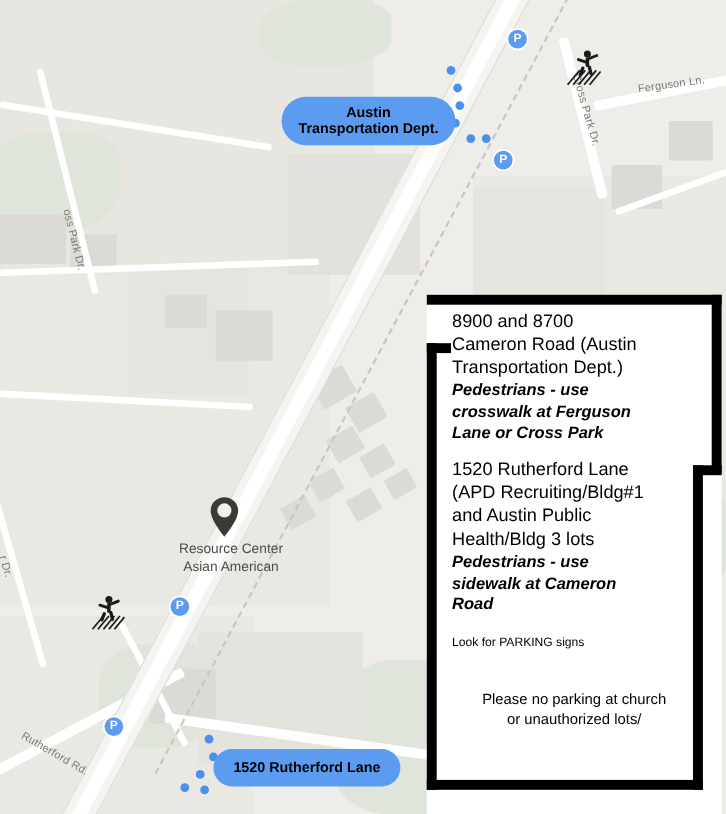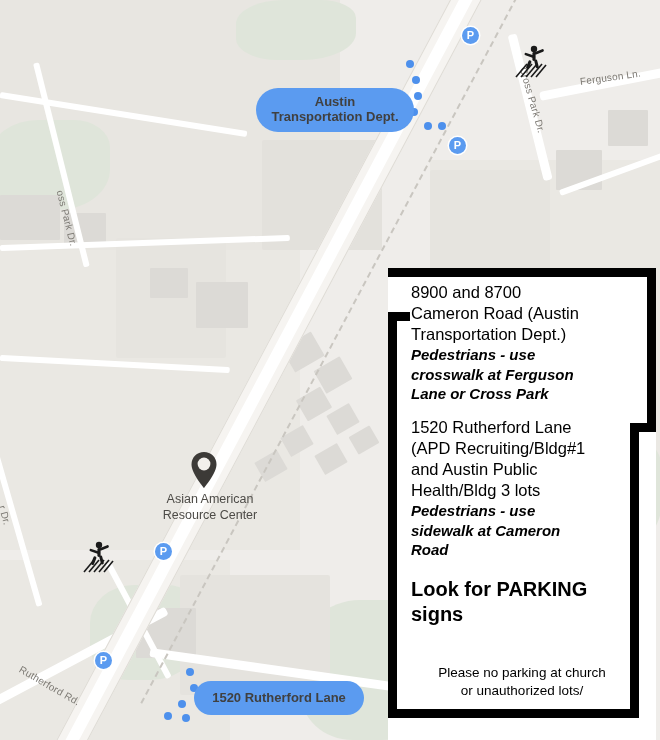--- a/index.html
+++ b/index.html
@@ -102,21 +102,21 @@
   .blue-dot {
     position: absolute;
     width: 8px;
     height: 8px;
     border-radius: 50%;
     background: #4d90ec;
   }
   .pill {
     position: absolute;
     background: #5b9bf0;
-    color: #404040;
+    color: #000000;
     border-radius: 22px;
     font-size: 13px;
     font-weight: bold;
     text-align: center;
     display: flex;
     align-items: center;
     justify-content: center;
     line-height: 1.15;
     padding: 6px 14px;
     box-sizing: border-box;
@@ -170,22 +170,22 @@
   }
   .ct-small {
     font-size: 10.5px;
     font-style: italic;
     font-weight: bold;
     line-height: 1.3;
     margin-top: 2px;
   }
   .ct-gap { height: 14px; }
   .ct-parking {
-    font-size: 20px;
-    font-weight: 700;
+    font-size: 11px;
+    font-weight: 400;
     line-height: 1.28;
   }
   .ct-foot {
     font-size: 13.5px;
     line-height: 1.3;
     text-align: center;
     font-weight: 500;
   }
 </style>
 </head>
@@ -318,22 +318,22 @@
 Transportation Dept.</div>
     <div class="pill" style="left:194px;top:681px;width:170px;height:34px;white-space:pre-line;">1520 Rutherford Lane</div>
 
     <div class="aarc-pin" style="left:189px;top:451px;">
       <svg viewBox="0 0 30 38" width="30" height="38">
         <path d="M15 1C8 1 2.5 6.4 2.5 13.2c0 8.6 10.3 21 12.5 23.8 2.2-2.8 12.5-15.2 12.5-23.8C27.5 6.4 22 1 15 1z" fill="#3c3a37"></path>
         <circle cx="15" cy="13" r="6.4" fill="#f2f0ec"></circle>
       </svg>
     </div>
     <div class="aarc-label" style="left:130px;top:492px;">
+      <div>Resource Center</div>
       <div>Asian American</div>
-      <div>Resource Center</div>
     </div>
   </div>
 
   <div class="callout" style="left:388px;top:268px;width:268px;height:576px;">
 
     <div class="seg" style="left:0;top:0;width:268px;height:9px;"></div>
     <div class="seg" style="left:0;top:44px;width:9px;height:406px;"></div>
     <div class="seg" style="left:0;top:44px;width:22px;height:9px;"></div>
     <div class="seg" style="left:259px;top:0;width:9px;height:163px;"></div>
     <div class="seg" style="left:242px;top:155px;width:26px;height:9px;"></div>

